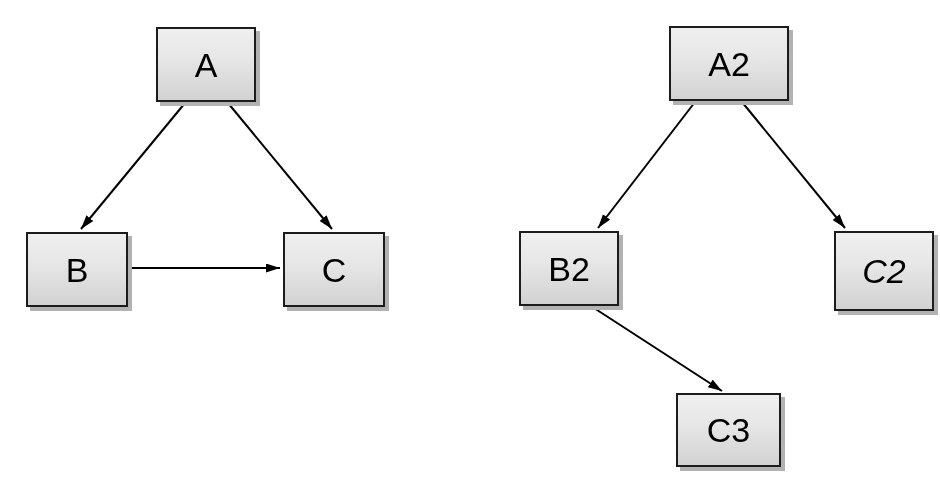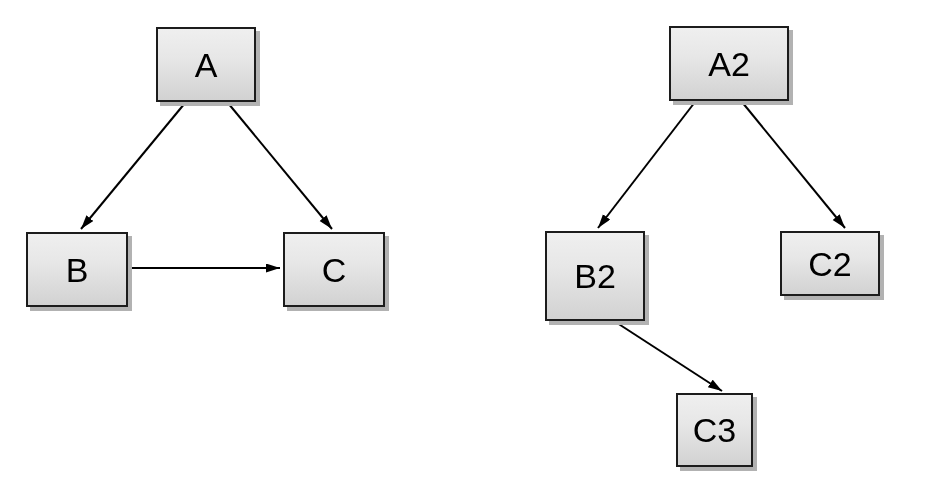--- a/index.html
+++ b/index.html
@@ -78,23 +78,23 @@
       </div>
       <div class="node" style="left: 26px; top: 232px; width: 102px; height: 75px;">
         <span class="node-label">B</span>
       </div>
       <div class="node" style="left: 283px; top: 232px; width: 102px; height: 75px;">
         <span class="node-label">C</span>
       </div>
       <div class="node" style="left: 669px; top: 26px; width: 120px; height: 75px;">
         <span class="node-label">A2</span>
       </div>
-      <div class="node" style="left: 545px; top: 231px; width: 100px; height: 90px;">
+      <div class="node" style="left: 519px; top: 231px; width: 100px; height: 75px;">
         <span class="node-label">B2</span>
       </div>
-      <div class="node" style="left: 780px; top: 231px; width: 100px; height: 65px;">
+      <div class="node" style="left: 834px; top: 231px; width: 100px; height: 80px; font-style: italic;">
         <span class="node-label">C2</span>
       </div>
-      <div class="node" style="left: 676px; top: 393px; width: 77px; height: 74px;">
+      <div class="node" style="left: 676px; top: 393px; width: 105px; height: 74px;">
         <span class="node-label">C3</span>
       </div>
     </div>
 </div>
 
 </body></html>

